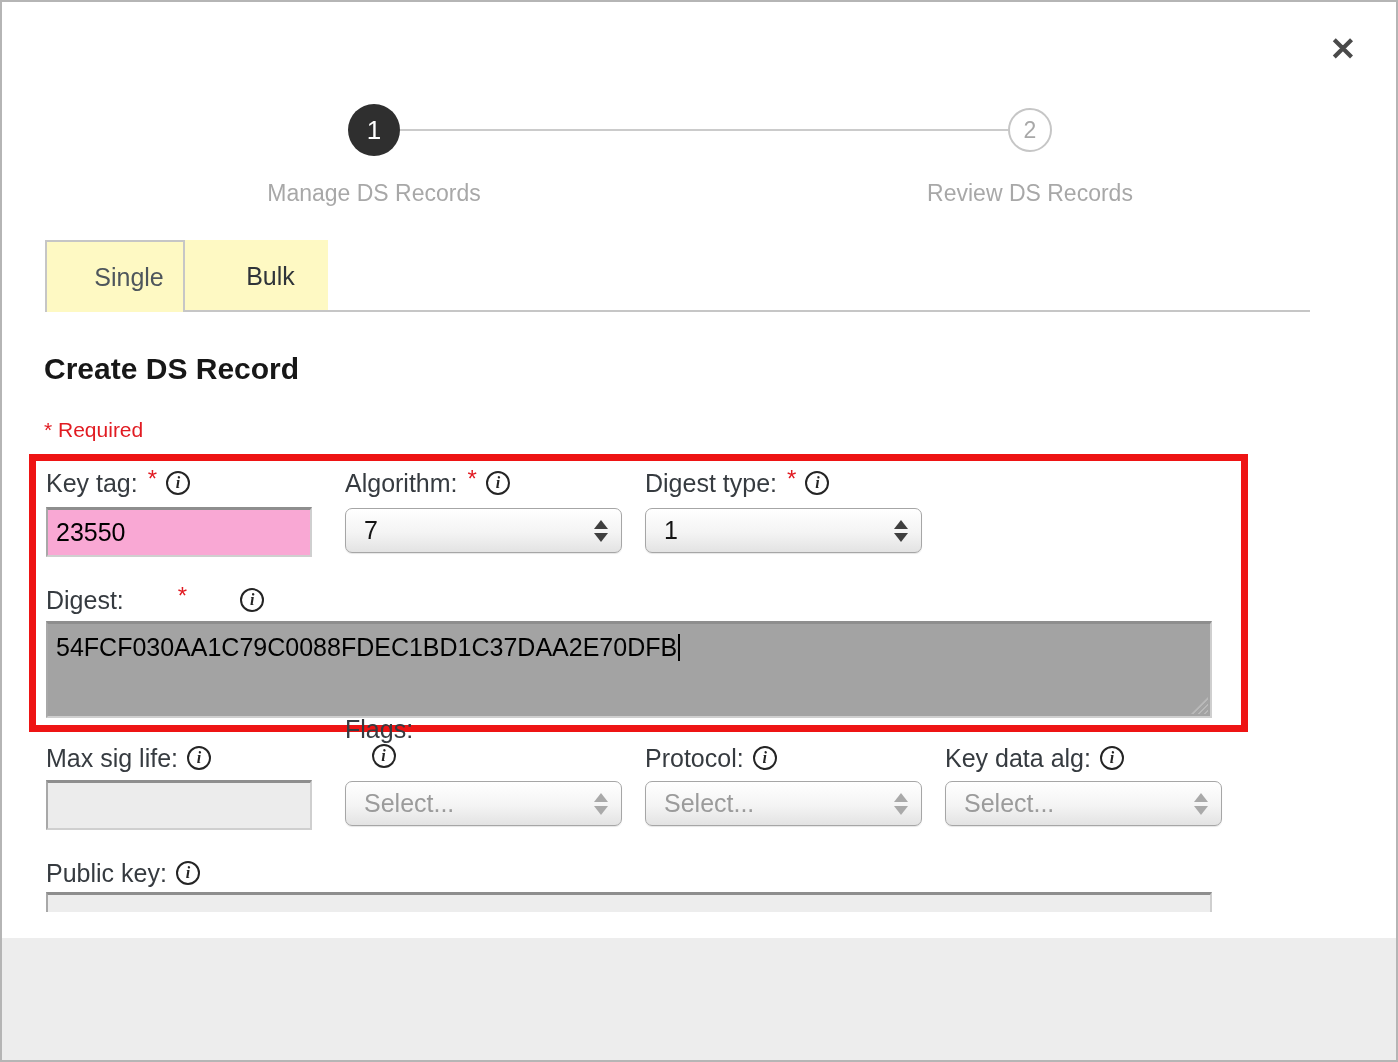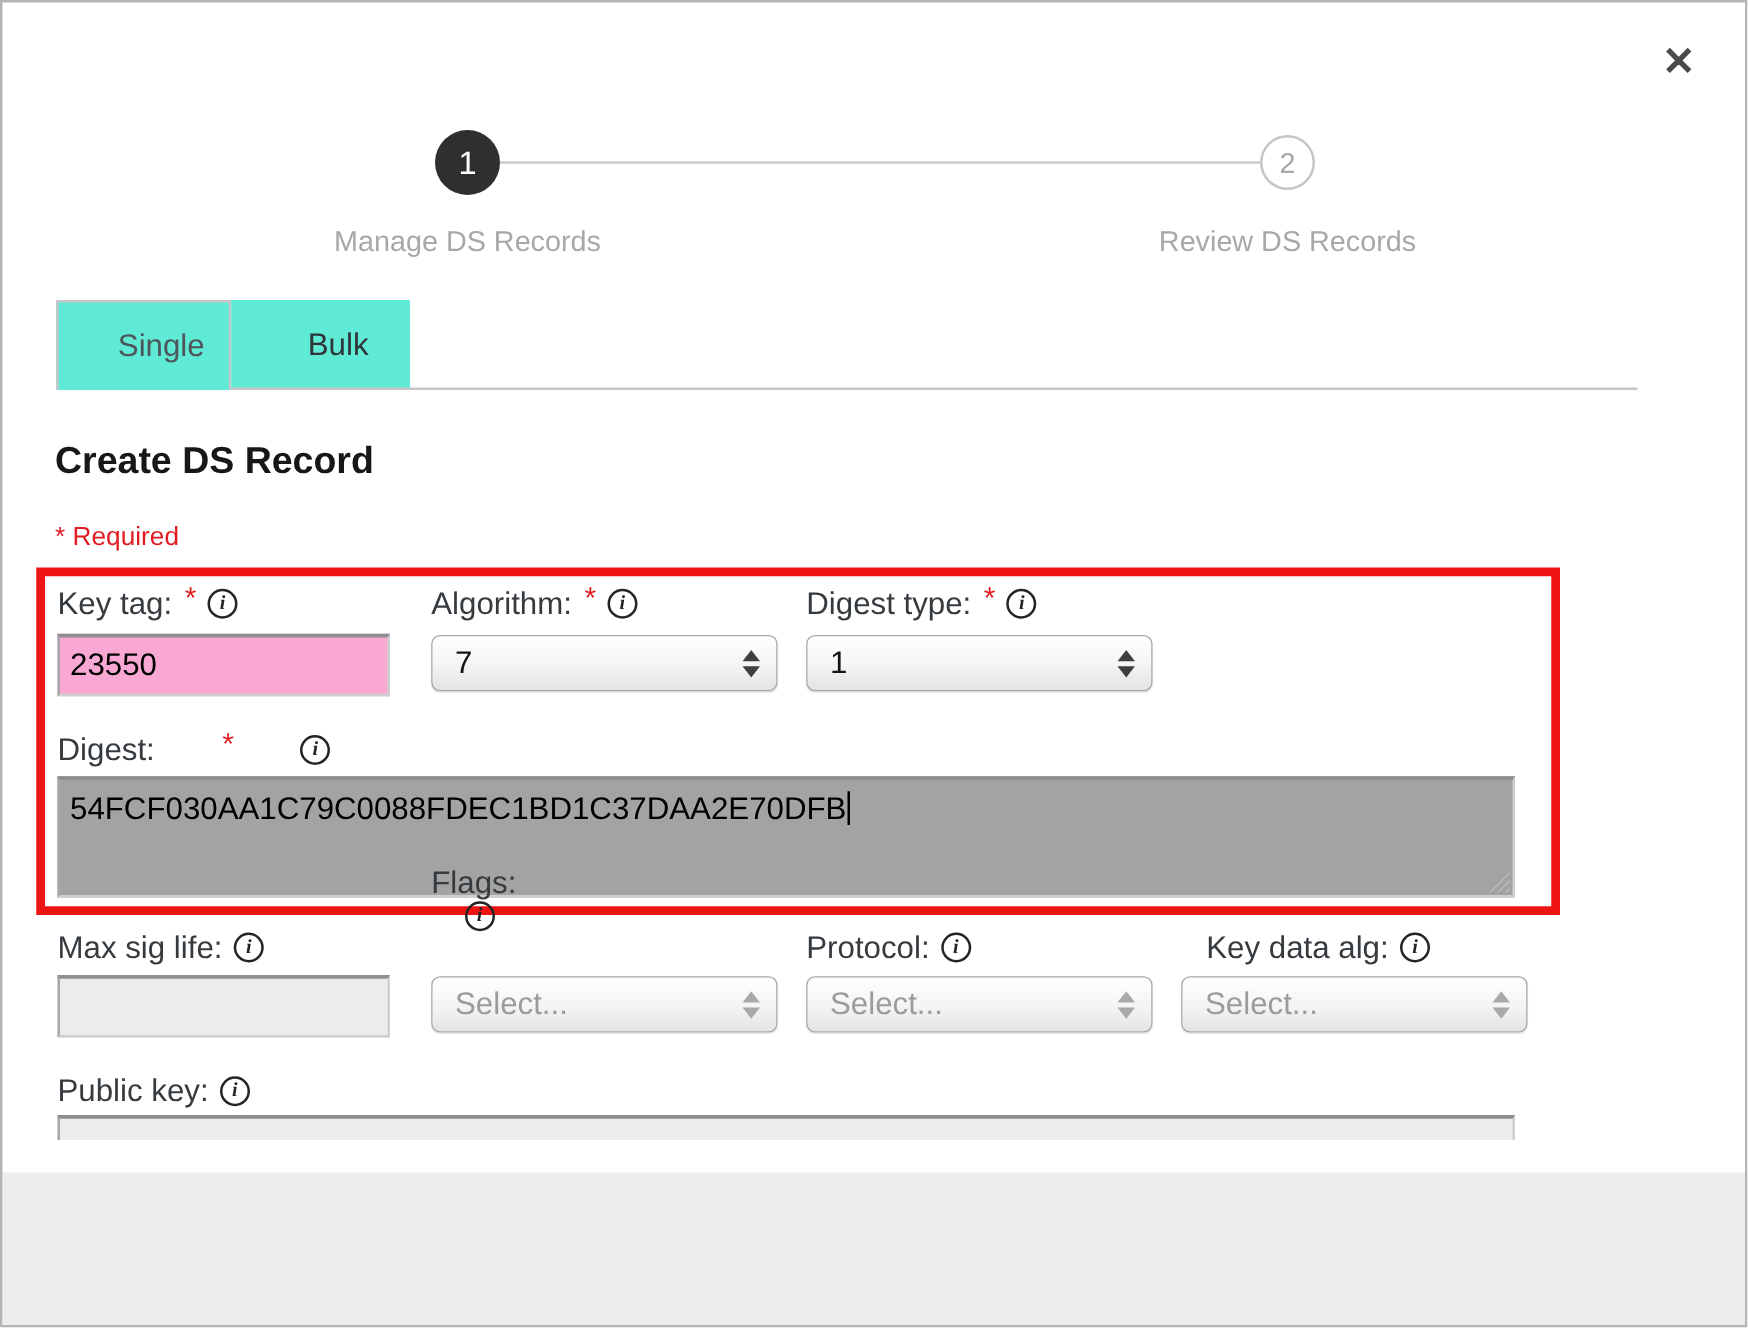--- a/index.html
+++ b/index.html
@@ -46,21 +46,21 @@
     position:absolute; top:178px; width:400px;
     text-align:center; font-size:23px; color:#a8a8a8;
   }
   .step-label-1 { left:172px; }
   .step-label-2 { left:828px; }
 
   
   .tab {
     position:absolute; top:238px; height:72px;
     display:flex; align-items:center; justify-content:center;
-    font-size:25px; cursor:pointer; background:#5eead4;padding-left:28px;
+    font-size:25px; cursor:pointer; background:#fef9c3;padding-left:28px;
   }
   .tab-single {
     left:43px; width:140px;
     border:2px solid #c6c6c6; border-bottom:none;
     color:#4e565c;
   }
   .tab-bulk { left:183px; width:143px; color:#2f3439; }
   .tab-underline {
     position:absolute; left:183px; top:308px;
     width:1125px; height:2px; background:#c6c6c6;
@@ -81,21 +81,21 @@
     position:absolute; left:27px; top:452px;
     width:1219px; height:278px;
     border:7px solid #ee1414;
     pointer-events:none;
   }
 
   
   .field-label {
     position:absolute; height:30px;
     display:flex; align-items:center;
-    font-size:25px; color:#363b40; white-space:nowrap;justify-content:flex-end;
+    font-size:25px; color:#363b40; white-space:nowrap;
   }
   .req-star {
     color:#e11b22; font-size:24px;
     margin-left:10px; position:relative; top:-4px;
   }
   .info-icon {
     width:24px; height:24px; margin-left:9px;
     border:2px solid #242424; border-radius:50%;
     display:inline-flex; align-items:center; justify-content:center;
     flex:0 0 auto;
@@ -266,21 +266,21 @@
     <span class="info-icon"></span>
   </div>
   <div class="field-label" style="left:343px; top:713px;flex-direction:column;">
     <span>Flags:</span>
     <span class="info-icon"></span>
   </div>
   <div class="field-label" style="left:643px; top:741px;">
     <span>Protocol:</span>
     <span class="info-icon"></span>
   </div>
-  <div class="field-label" style="left:943px; top:741px;margin-left:20px;">
+  <div class="field-label" style="left:943px; top:741px;">
     <span>Key data alg:</span>
     <span class="info-icon"></span>
   </div>
 
   <input class="text-input disabled" style="left: 44px; top: 778px;" type="text" value="">
   <div class="select placeholder" style="left:343px; top:779px;">
     <span class="select-value">Select...</span>
     <span class="select-arrows">
       <span class="arr-up"></span>
         <span class="arr-down"></span>

